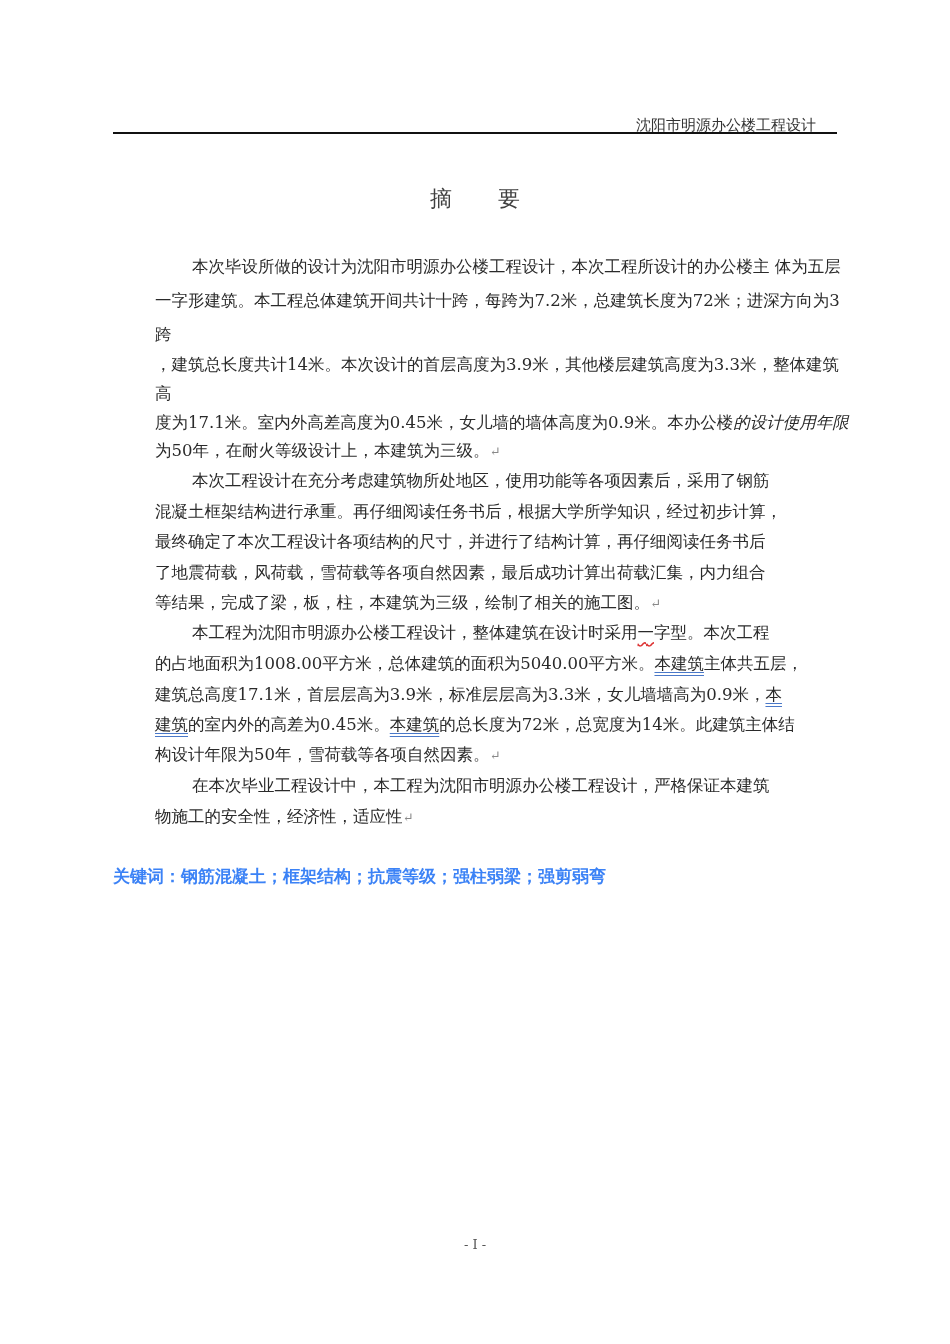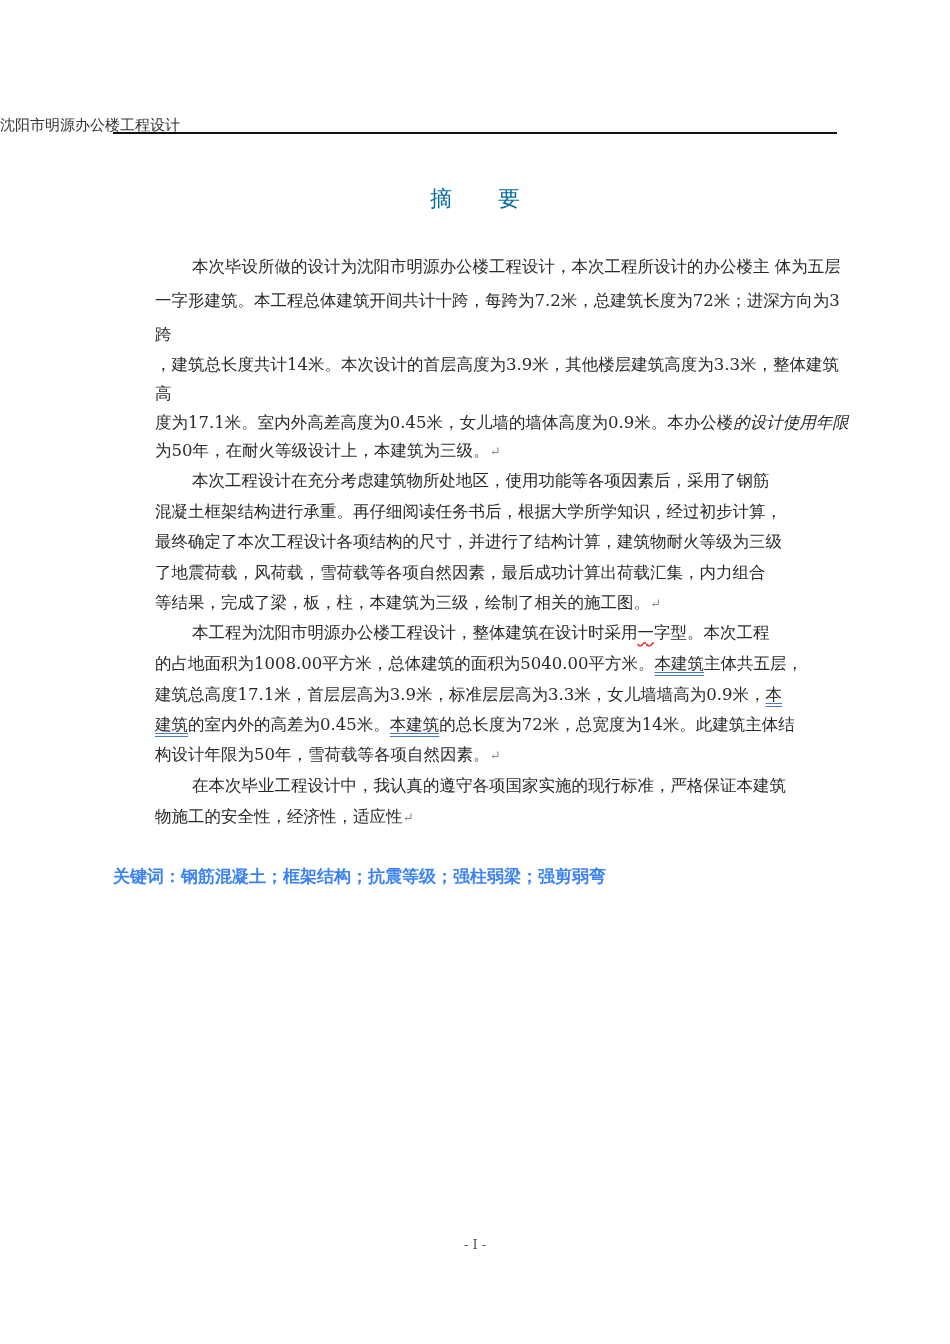--- a/index.html
+++ b/index.html
@@ -3,29 +3,29 @@
   <meta charset="utf-8">
   <style>
     html, body { margin: 0; padding: 0; background: #ffffff; }
     body {
       width: 950px; height: 1344px; position: relative; overflow: hidden;
       font-family: "DejaVu Serif", "Liberation Serif", serif;
       color: #222;
     }
     .header-title {
       position: absolute; left: 0; width: 816px; top: 116px;
-      text-align: left; font-size: 15px; color: #333; letter-spacing: 0;
+      text-align: right; font-size: 15px; color: #333; letter-spacing: 0;
     }
     .header-rule {
       position: absolute; left: 113px; width: 724px; top: 132px;
       height: 2px; background: #111;
     }
     .abstract-title {
       position: absolute; left: 0; width: 950px; top: 184px;
-      text-align: center; font-size: 22px; color: #0369a1;
+      text-align: center; font-size: 22px; color: #404040;
       font-family: "DejaVu Sans", "Liberation Sans", sans-serif;
     }
     .abstract-title span { display: inline-block; }
     .abstract-title .gap { width: 46px; }
     .line {
       position: absolute; left: 155px; white-space: nowrap;
       font-size: 16.5px; color: #2a2a2a; line-height: 22px;
     }
     .indent { left: 192px; }
     .it { font-style: italic; margin-top: 40px; }
@@ -55,28 +55,28 @@
 <div class="line indent" style="top:256px">本次毕设所做的设计为沈阳市明源办公楼工程设计，本次工程所设计的办公楼主 体为五层</div>
 <div class="line" style="top:290px">一字形建筑。本工程总体建筑开间共计十跨，每跨为7.2米，总建筑长度为72米；进深方向为3</div>
 <div class="line" style="top:324px">跨</div>
 <div class="line" style="top:354px">，建筑总长度共计14米。本次设计的首层高度为3.9米，其他楼层建筑高度为3.3米，整体建筑</div>
 <div class="line" style="top:383px">高</div>
 <div class="line" style="top:412px"><span>度为17.1米。室内外高差高度为0.45米，女儿墙的墙体高度为0.9米。本办公楼</span><span class="it">的设计使用年限</span></div>
 <div class="line" style="top:440px"><span>为50年，在耐火等级设计上，本建筑为三级。</span><span class="para-mark">↵</span></div>
 
 <div class="line indent" style="top:470px">本次工程设计在充分考虑建筑物所处地区，使用功能等各项因素后，采用了钢筋</div>
 <div class="line" style="top:501px">混凝土框架结构进行承重。再仔细阅读任务书后，根据大学所学知识，经过初步计算，</div>
-<div class="line" style="top:531px">最终确定了本次工程设计各项结构的尺寸，并进行了结构计算，建筑物耐火等级为三级</div>
+<div class="line" style="top:531px">最终确定了本次工程设计各项结构的尺寸，并进行了结构计算，再仔细阅读任务书后</div>
 <div class="line" style="top:562px">了地震荷载，风荷载，雪荷载等各项自然因素，最后成功计算出荷载汇集，内力组合</div>
 <div class="line" style="top:592px"><span>等结果，完成了梁，板，柱，本建筑为三级，绘制了相关的施工图。</span><span class="para-mark">↵</span></div>
 
 <div class="line indent" style="top:622px"><span>本工程为沈阳市明源办公楼工程设计，整体建筑在设计时采用</span><span class="u-red">一</span><span>字型。本次工程</span></div>
 <div class="line" style="top:653px"><span>的占地面积为1008.00平方米，总体建筑的面积为5040.00平方米。</span><span class="u-blue">本建筑</span><span>主体共五层，</span></div>
 <div class="line" style="top:684px"><span>建筑总高度17.1米，首层层高为3.9米，标准层层高为3.3米，女儿墙墙高为0.9米，</span><span class="u-blue">本</span></div>
 <div class="line" style="top:714px"><span class="u-blue">建筑</span><span>的室内外的高差为0.45米。</span><span class="u-blue">本建筑</span><span>的总长度为72米，总宽度为14米。此建筑主体结</span></div>
 <div class="line" style="top:744px"><span>构设计年限为50年，雪荷载等各项自然因素。</span><span class="para-mark">↵</span></div>
 
-<div class="line indent" style="top:775px">在本次毕业工程设计中，我认真的遵守各项国家实施的现行标准，严格保证本建筑</div>
+<div class="line indent" style="top:775px">在本次毕业工程设计中，本工程为沈阳市明源办公楼工程设计，严格保证本建筑</div>
 <div class="line" style="top:806px"><span>物施工的安全性，经济性，适应性</span><span class="para-mark">↵</span></div>
 
 <div class="keywords">关键词：钢筋混凝土；框架结构；抗震等级；强柱弱梁；强剪弱弯</div>
 
 <div class="page-number">- I -</div>
 
 </body></html>

